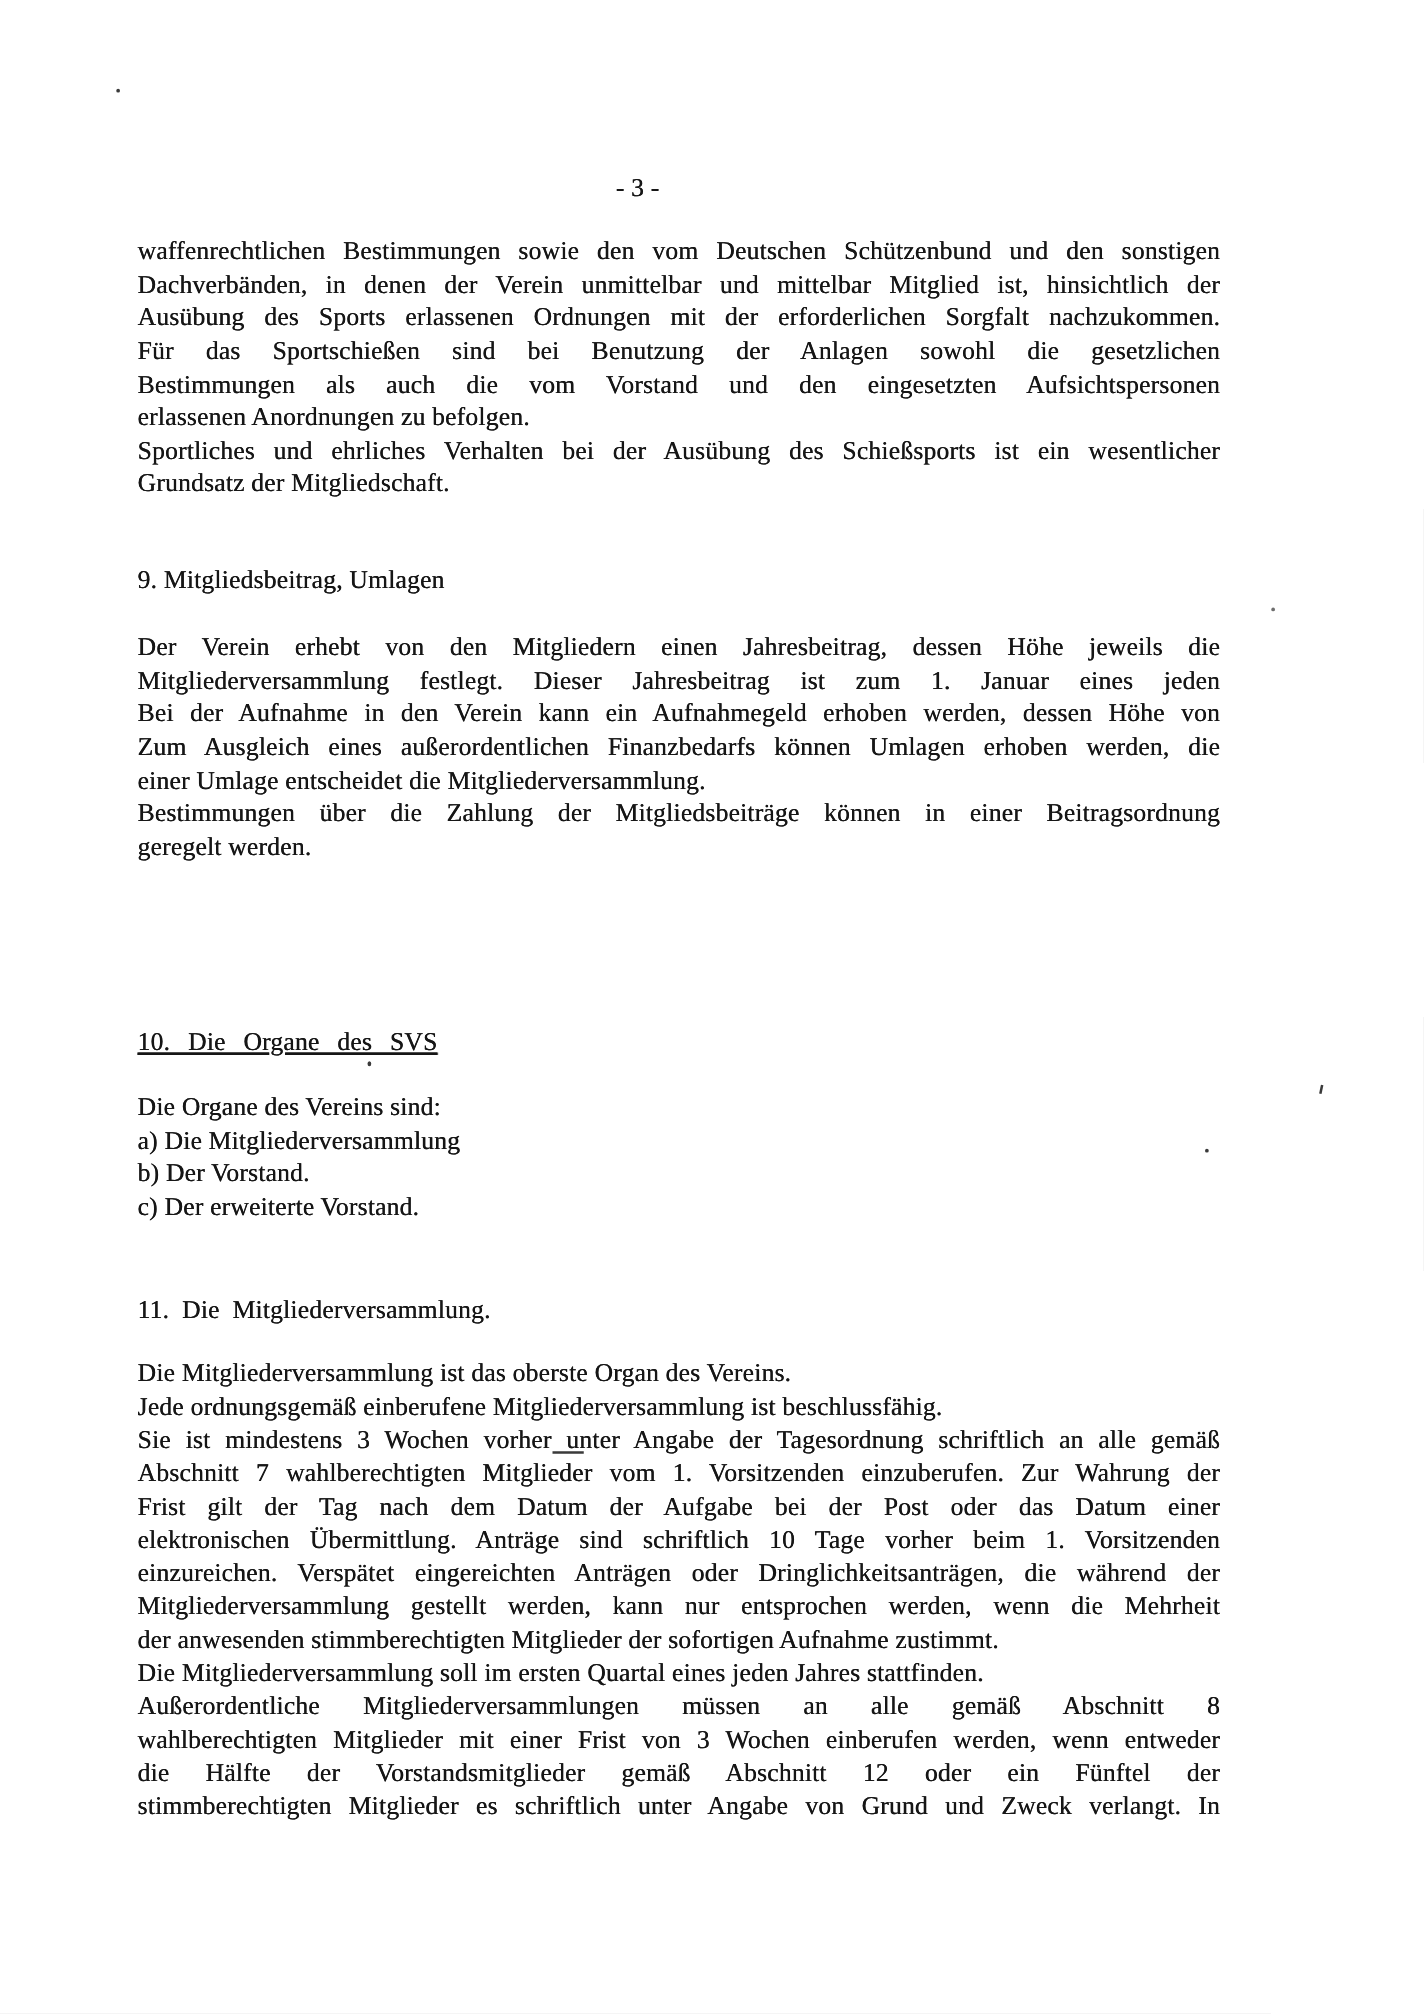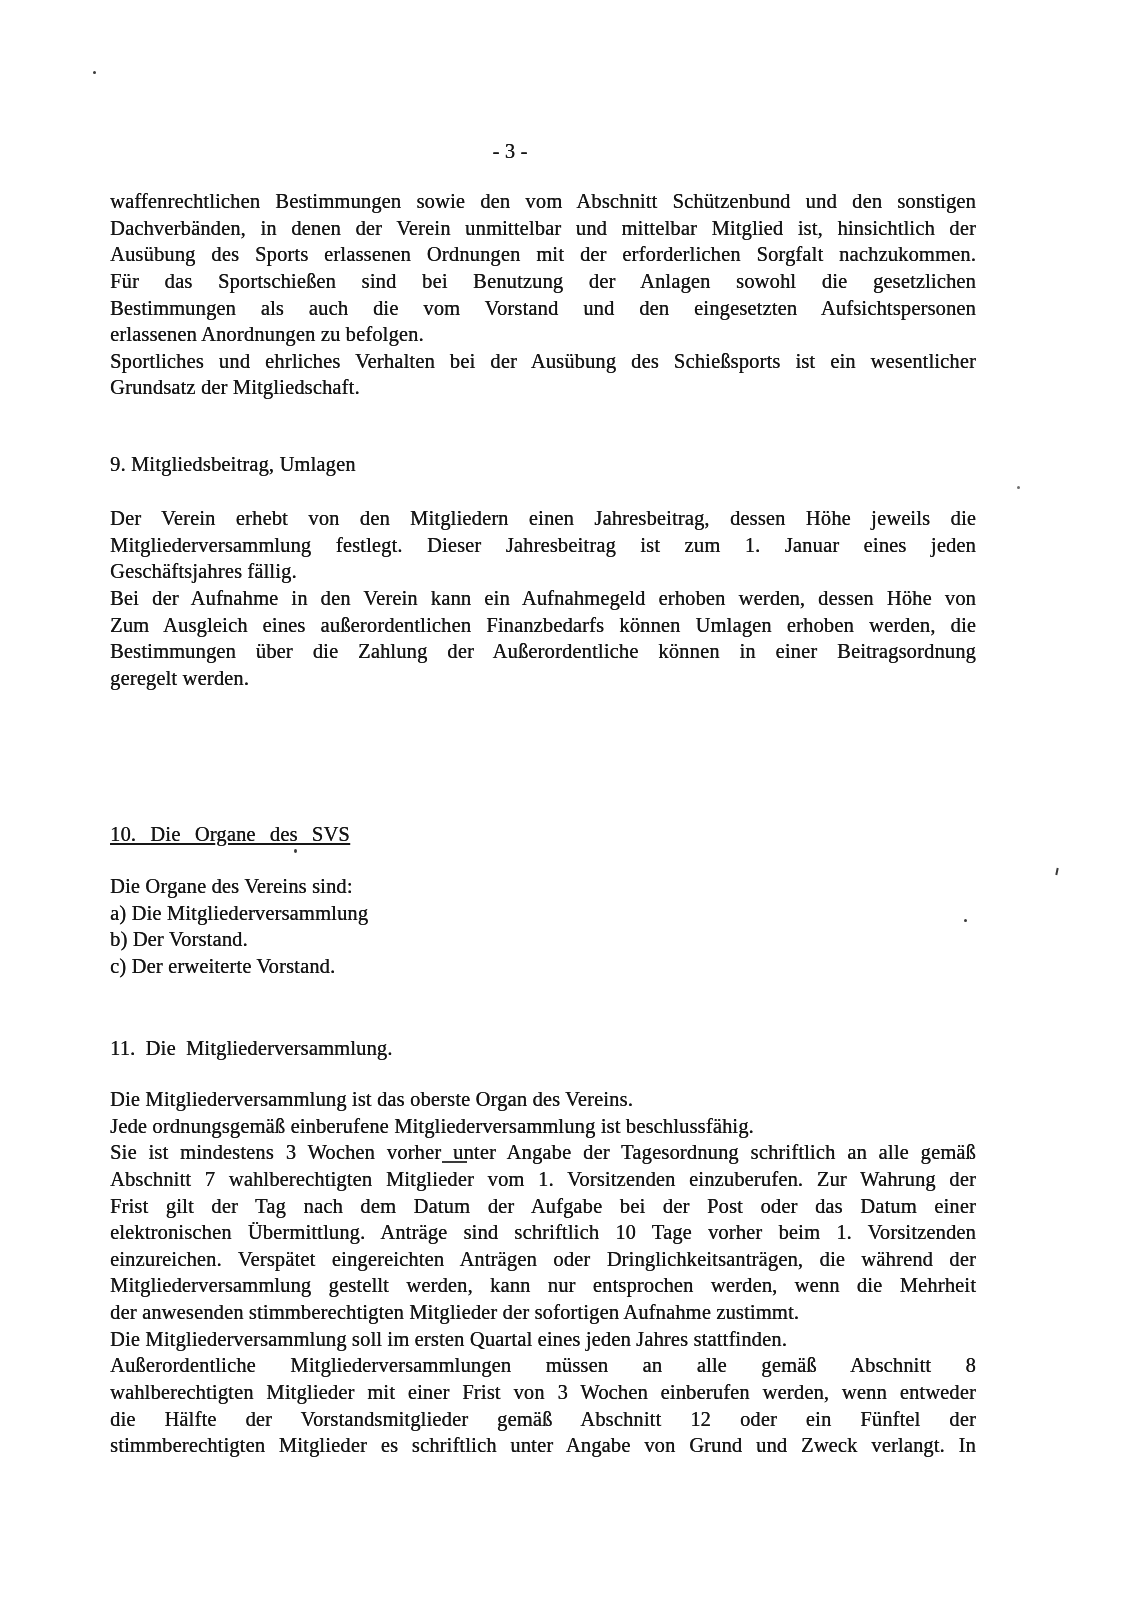--- a/index.html
+++ b/index.html
@@ -42,39 +42,39 @@
   .speck.round { border-radius: 50%; }
 </style>
 </head>
 <body>
 
 <div class="page">
 
   <div class="pagenum">- 3 -</div>
 
   <div class="textblock" style="top:188px">
-      <div class="line just">waffenrechtlichen Bestimmungen sowie den vom Abschnitt Schützenbund und den sonstigen</div>
+      <div class="line just">waffenrechtlichen Bestimmungen sowie den vom Deutschen Schützenbund und den sonstigen</div>
       <div class="line just">Dachverbänden, in denen der Verein unmittelbar und mittelbar Mitglied ist, hinsichtlich der</div>
       <div class="line just">Ausübung des Sports erlassenen Ordnungen mit der erforderlichen Sorgfalt nachzukommen.</div>
       <div class="line just">Für das Sportschießen sind bei Benutzung der Anlagen sowohl die gesetzlichen</div>
       <div class="line just">Bestimmungen als auch die vom Vorstand und den eingesetzten Aufsichtspersonen</div>
       <div class="line">erlassenen Anordnungen zu befolgen.</div>
       <div class="line just">Sportliches und ehrliches Verhalten bei der Ausübung des Schießsports ist ein wesentlicher</div>
       <div class="line">Grundsatz der Mitgliedschaft.</div>
     </div>
 
   <div class="textblock heading" style="top:451px">9. Mitgliedsbeitrag, Umlagen</div>
 
   <div class="textblock" style="top:505px">
       <div class="line just">Der Verein erhebt von den Mitgliedern einen Jahresbeitrag, dessen Höhe jeweils die</div>
       <div class="line just">Mitgliederversammlung festlegt. Dieser Jahresbeitrag ist zum 1. Januar eines jeden</div>
-      <div class="line">Geschäftsjahres fällig.</div>
       <div class="line just">Bei der Aufnahme in den Verein kann ein Aufnahmegeld erhoben werden, dessen Höhe von</div>
       <div class="line just">Zum Ausgleich eines außerordentlichen Finanzbedarfs können Umlagen erhoben werden, die</div>
-      <div class="line just">Bestimmungen über die Zahlung der Außerordentliche können in einer Beitragsordnung</div>
+      <div class="line">einer Umlage entscheidet die Mitgliederversammlung.</div>
+      <div class="line just">Bestimmungen über die Zahlung der Mitgliedsbeiträge können in einer Beitragsordnung</div>
       <div class="line">geregelt werden.</div>
     </div>
 
   <div class="textblock heading h10" style="top:821px">10. Die Organe des SVS</div>
 
   <div class="textblock" style="top:873px">
       <div class="line">Die Organe des Vereins sind:</div>
       <div class="line">a) Die Mitgliederversammlung</div>
       <div class="line">b) Der Vorstand.</div>
       <div class="line">c) Der erweiterte Vorstand.</div>

